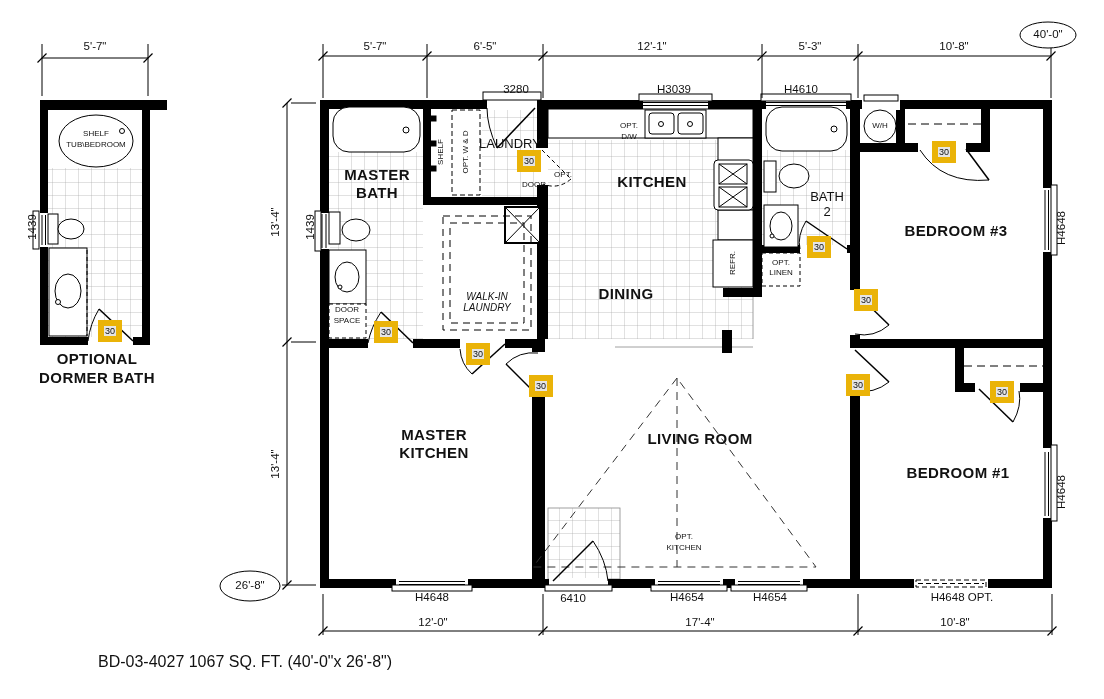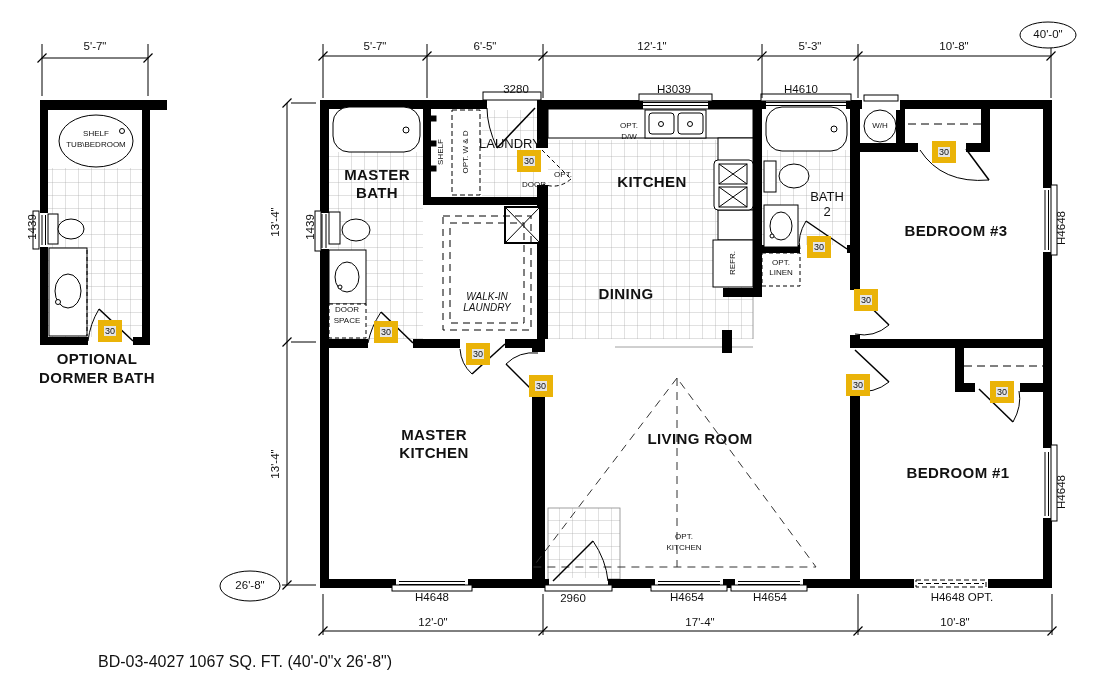--- a/index.html
+++ b/index.html
@@ -262,21 +262,21 @@
   <span class="t s11" style="left:700px;top:623px">17'-4"</span>
   <span class="t s11" style="left:955px;top:623px">10'-8"</span>
 
   <span class="t s11" style="left:516px;top:90px">3280</span>
   <span class="t s11" style="left:674px;top:90px">H3039</span>
   <span class="t s11" style="left:801px;top:90px">H4610</span>
   <span class="t s11 rot" style="left:311px;top:227px">1439</span>
   <span class="t s11 rot" style="left:1062px;top:228px">H4648</span>
   <span class="t s11 rot" style="left:1062px;top:492px">H4648</span>
   <span class="t s11" style="left:432px;top:598px">H4648</span>
-  <span class="t s11" style="left:573px;top:599px">2960</span>
+  <span class="t s11" style="left:573px;top:599px">6410</span>
   <span class="t s11" style="left:687px;top:598px">H4654</span>
   <span class="t s11" style="left:770px;top:598px">H4654</span>
   <span class="t s11" style="left:962px;top:598px">H4648 OPT.</span>
 
   <span class="t s15" style="left:377px;top:174px">MASTER</span>
   <span class="t s15" style="left:377px;top:192px">BATH</span>
   <span class="t s13" style="left:510px;top:143px">LAUNDRY</span>
   <span class="t s15" style="left:652px;top:181px">KITCHEN</span>
   <span class="t s15" style="left:626px;top:293px">DINING</span>
   <span class="t s15" style="left:700px;top:438px">LIVING ROOM</span>

